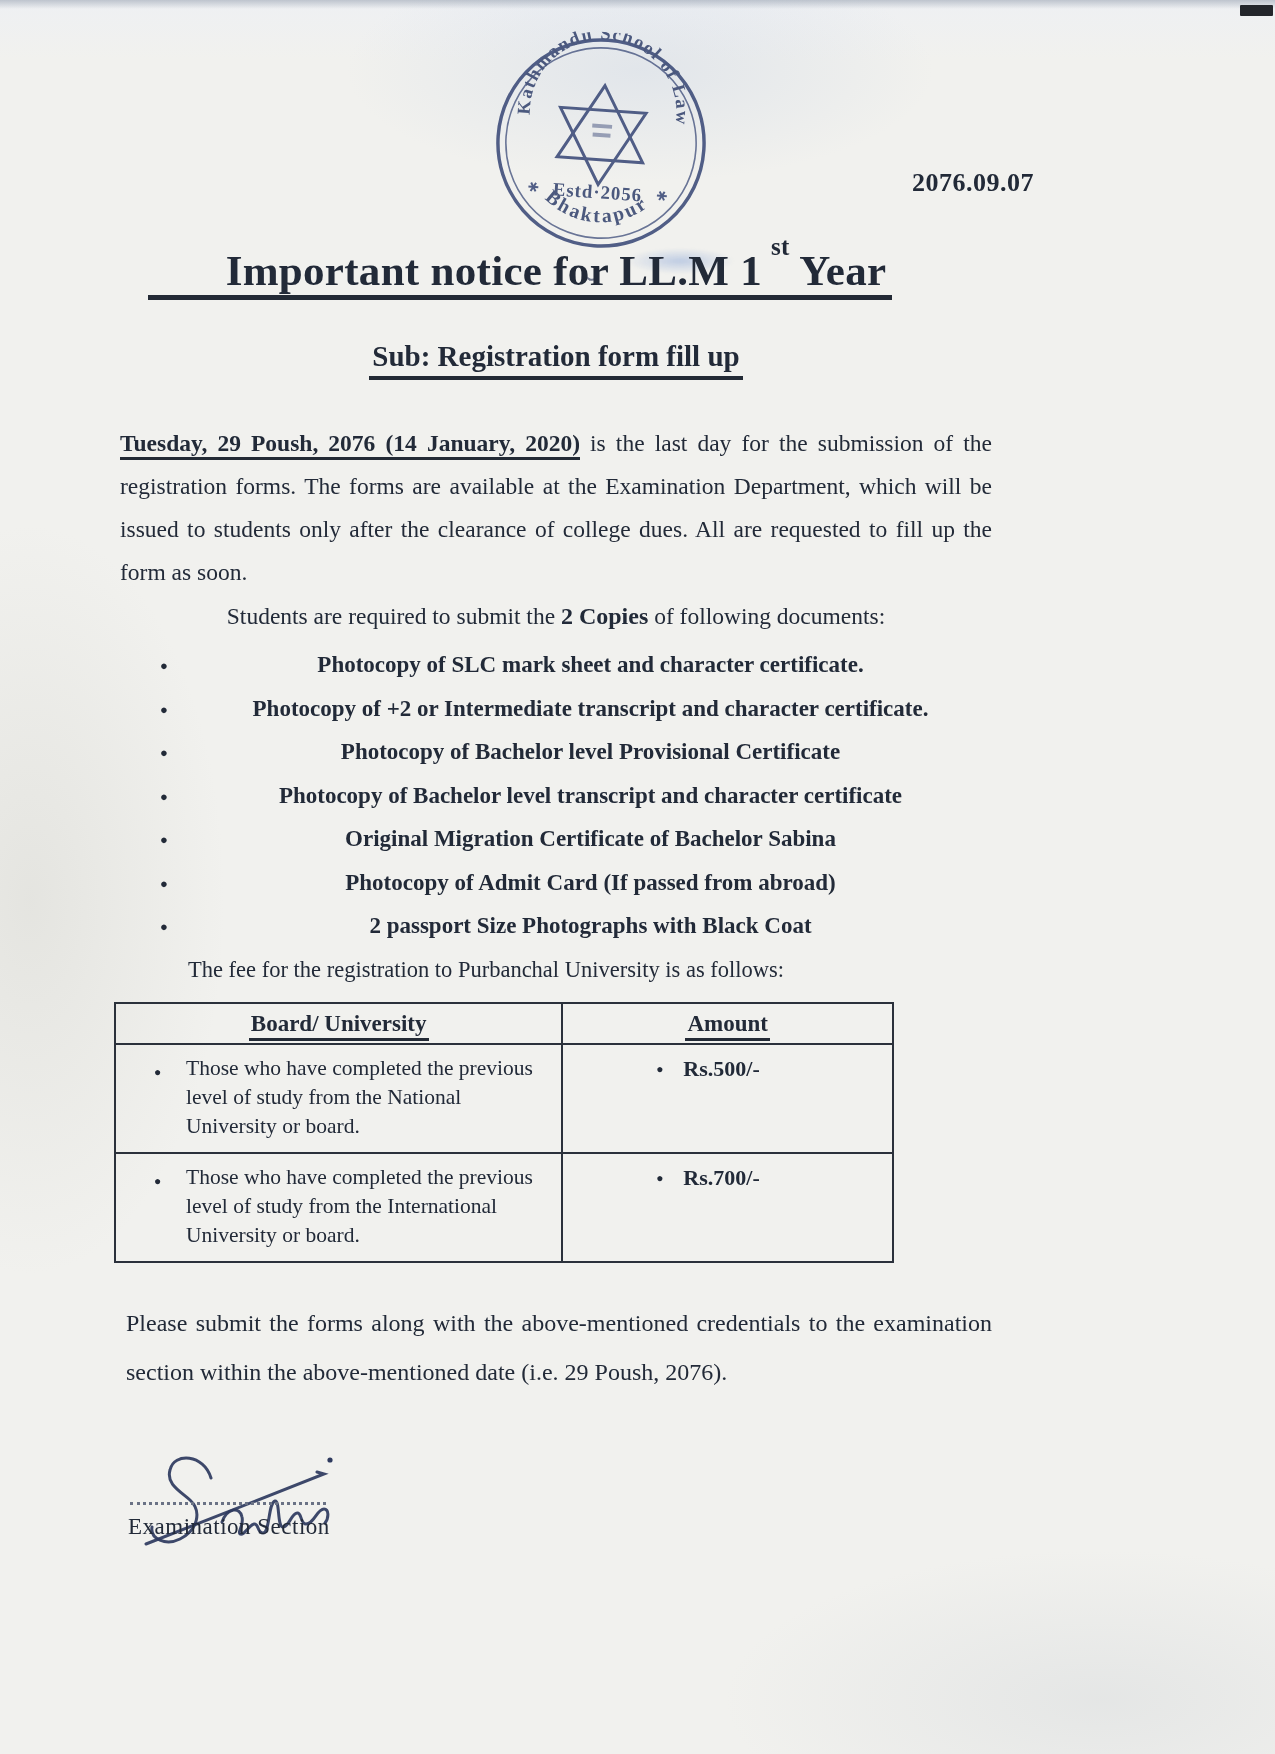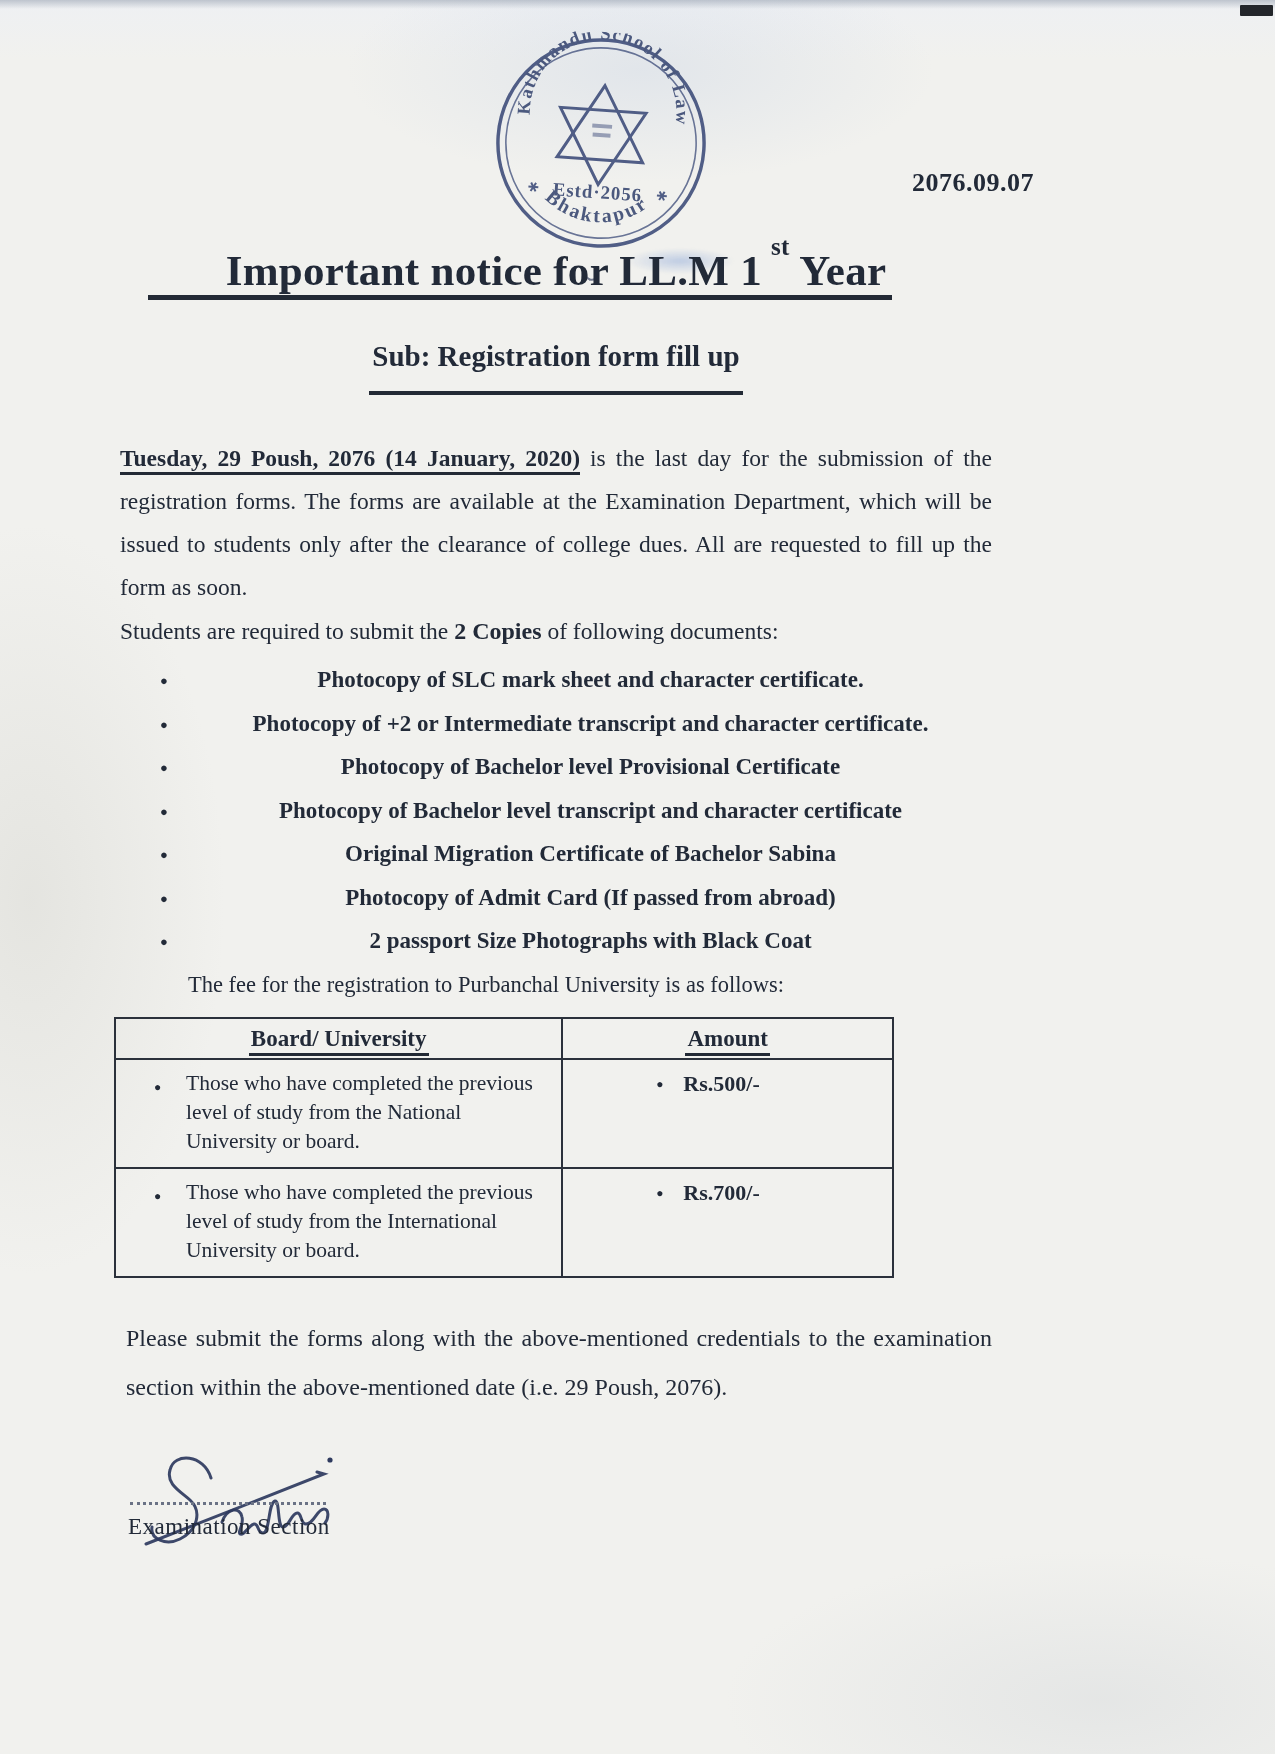--- a/index.html
+++ b/index.html
@@ -36,26 +36,26 @@
 
   
   .content { position:absolute; left:120px; top:246px; width:872px; }
 
   .title { margin:0; text-align:center; font-size:43px; font-weight:bold; letter-spacing:.3px; white-space:nowrap; }
   .title-text { position:relative; display:inline-block; padding-bottom:5px; }
   .title-text::after { content:''; position:absolute; left:-78px; right:-6px; bottom:0; height:5px; background:#232a35; }
   .title sup { font-size:25px; position:relative; top:-15px;margin-left:9px; }
 
   .subject { margin:40px 0 0; text-align:center; font-size:29px; font-weight:bold; }
-  .subject-text { display:inline-block; border-bottom:4px solid #232a35; padding:0 3px 18px; }
+  .subject-text { display:inline-block; border-bottom:4px solid #232a35; padding:0 3px 3px; }
 
   .intro { margin:42px 0 0; font-size:23.5px; line-height:43px; text-align:justify; }
   .hl { font-weight:bold; border-bottom:3px solid #232a35; padding-bottom:1px; }
 
-  .students { margin:0; font-size:23.5px; line-height:44px; }
+  .students { margin:0; font-size:23.5px; line-height:44px;text-align:center; }
   .students b { font-size:24px; }
 
   ul.documents { list-style:none; margin:5px 0 0; padding:0 0 0 40px;text-align:center; }
   ul.documents li { position:relative; padding-left:29px; font-weight:bold; font-size:23px; line-height:43.5px; }
   ul.documents li::before { content:'●'; position:absolute; left:0; top:1px; font-size:13px; }
 
   .fee-intro { margin:2px 0 0; padding-left:68px; font-size:22.5px; line-height:40px; }
 
   table.fees { border-collapse:collapse; width:780px; margin:12px 0 0 -6px;padding-left:20px; }
   table.fees th, table.fees td { border:2px solid #2b313b; }

